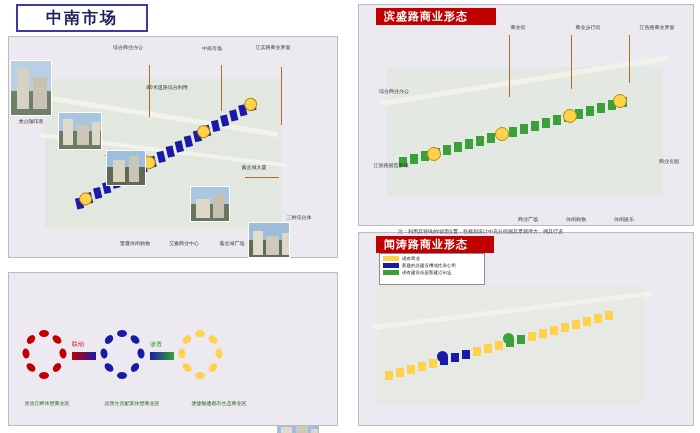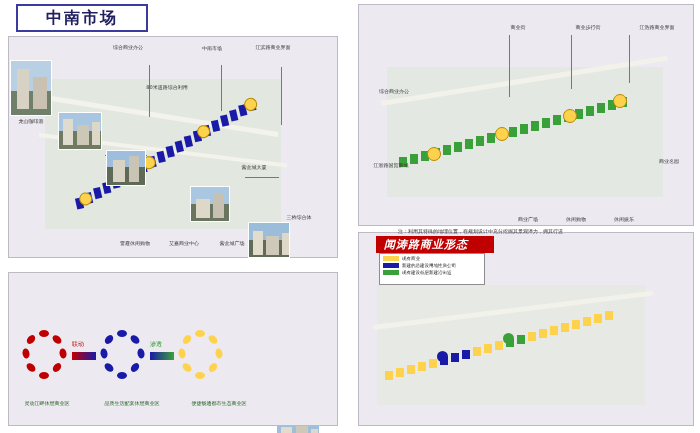--- a/index.html
+++ b/index.html
@@ -31,21 +31,21 @@
   
   #p2{left:358px;top:4px;width:336px;height:222px;}
   #p2-title{left:376px;top:8px;width:120px;height:17px;font-size:11px;}
 
   
   #p3{left:8px;top:272px;width:330px;height:154px;}
   #p3-title{left:22px;top:282px;width:300px;height:22px;font-size:13px;justify-content:center;}
 
   
   #p4{left:358px;top:232px;width:336px;height:194px;}
-  #p4-title{left:376px;top:236px;width:118px;height:17px;font-size:11px;font-style:italic;}
+  #p4-title{left:376px;top:236px;width:118px;height:17px;font-size:11px;}
 
   .legendbox{position:absolute;background:#fff;border:1px solid #8d8d8d;}
   .legrow{display:flex;align-items:center;gap:3px;margin:2px 3px;}
   .swatch{width:16px;height:5px;display:inline-block;}
   .legtxt{font-size:4.5px;color:#222;white-space:nowrap;}
 
   .note{font-size:5px;color:#333;}
 
   .ring{position:absolute;border-radius:50%;}
   .arrowlbl{font-size:6px;color:#c00000;}
@@ -201,20 +201,21 @@
   <div class="cap abs" style="left:370px;top:88px;width:48px;">综合商业办公</div>
 
   <div class="cap abs" style="left:644px;top:158px;width:50px;">商业名园</div>
 
   <div class="cap abs" style="left:362px;top:162px;width:58px;">江浙路国贸新城</div>
 
   <div class="cap abs" style="left:508px;top:216px;width:40px;">商业广场</div>
   <div class="cap abs" style="left:556px;top:216px;width:40px;">休闲购物</div>
   <div class="cap abs" style="left:604px;top:216px;width:40px;">休闲娱乐</div>
 
+  <div class="title-red abs" id="p2-title">滨盛路商业形态</div>
 
   <div class="panel abs" id="p3"></div>
 
   <div class="abs" style="left:22px;top:330px;width:46px;height:52px;">
     <div class="ring" style="left:17px;top:0px;width:10px;height:7px;background:#c00000;"></div>
     <div class="ring" style="left:30px;top:6px;width:10px;height:7px;background:#c00000;transform:rotate(40deg);"></div>
     <div class="ring" style="left:36px;top:20px;width:10px;height:7px;background:#c00000;transform:rotate(80deg);"></div>
     <div class="ring" style="left:30px;top:34px;width:10px;height:7px;background:#c00000;transform:rotate(130deg);"></div>
     <div class="ring" style="left:17px;top:42px;width:10px;height:7px;background:#c00000;"></div>
     <div class="ring" style="left:4px;top:34px;width:10px;height:7px;background:#c00000;transform:rotate(40deg);"></div>

